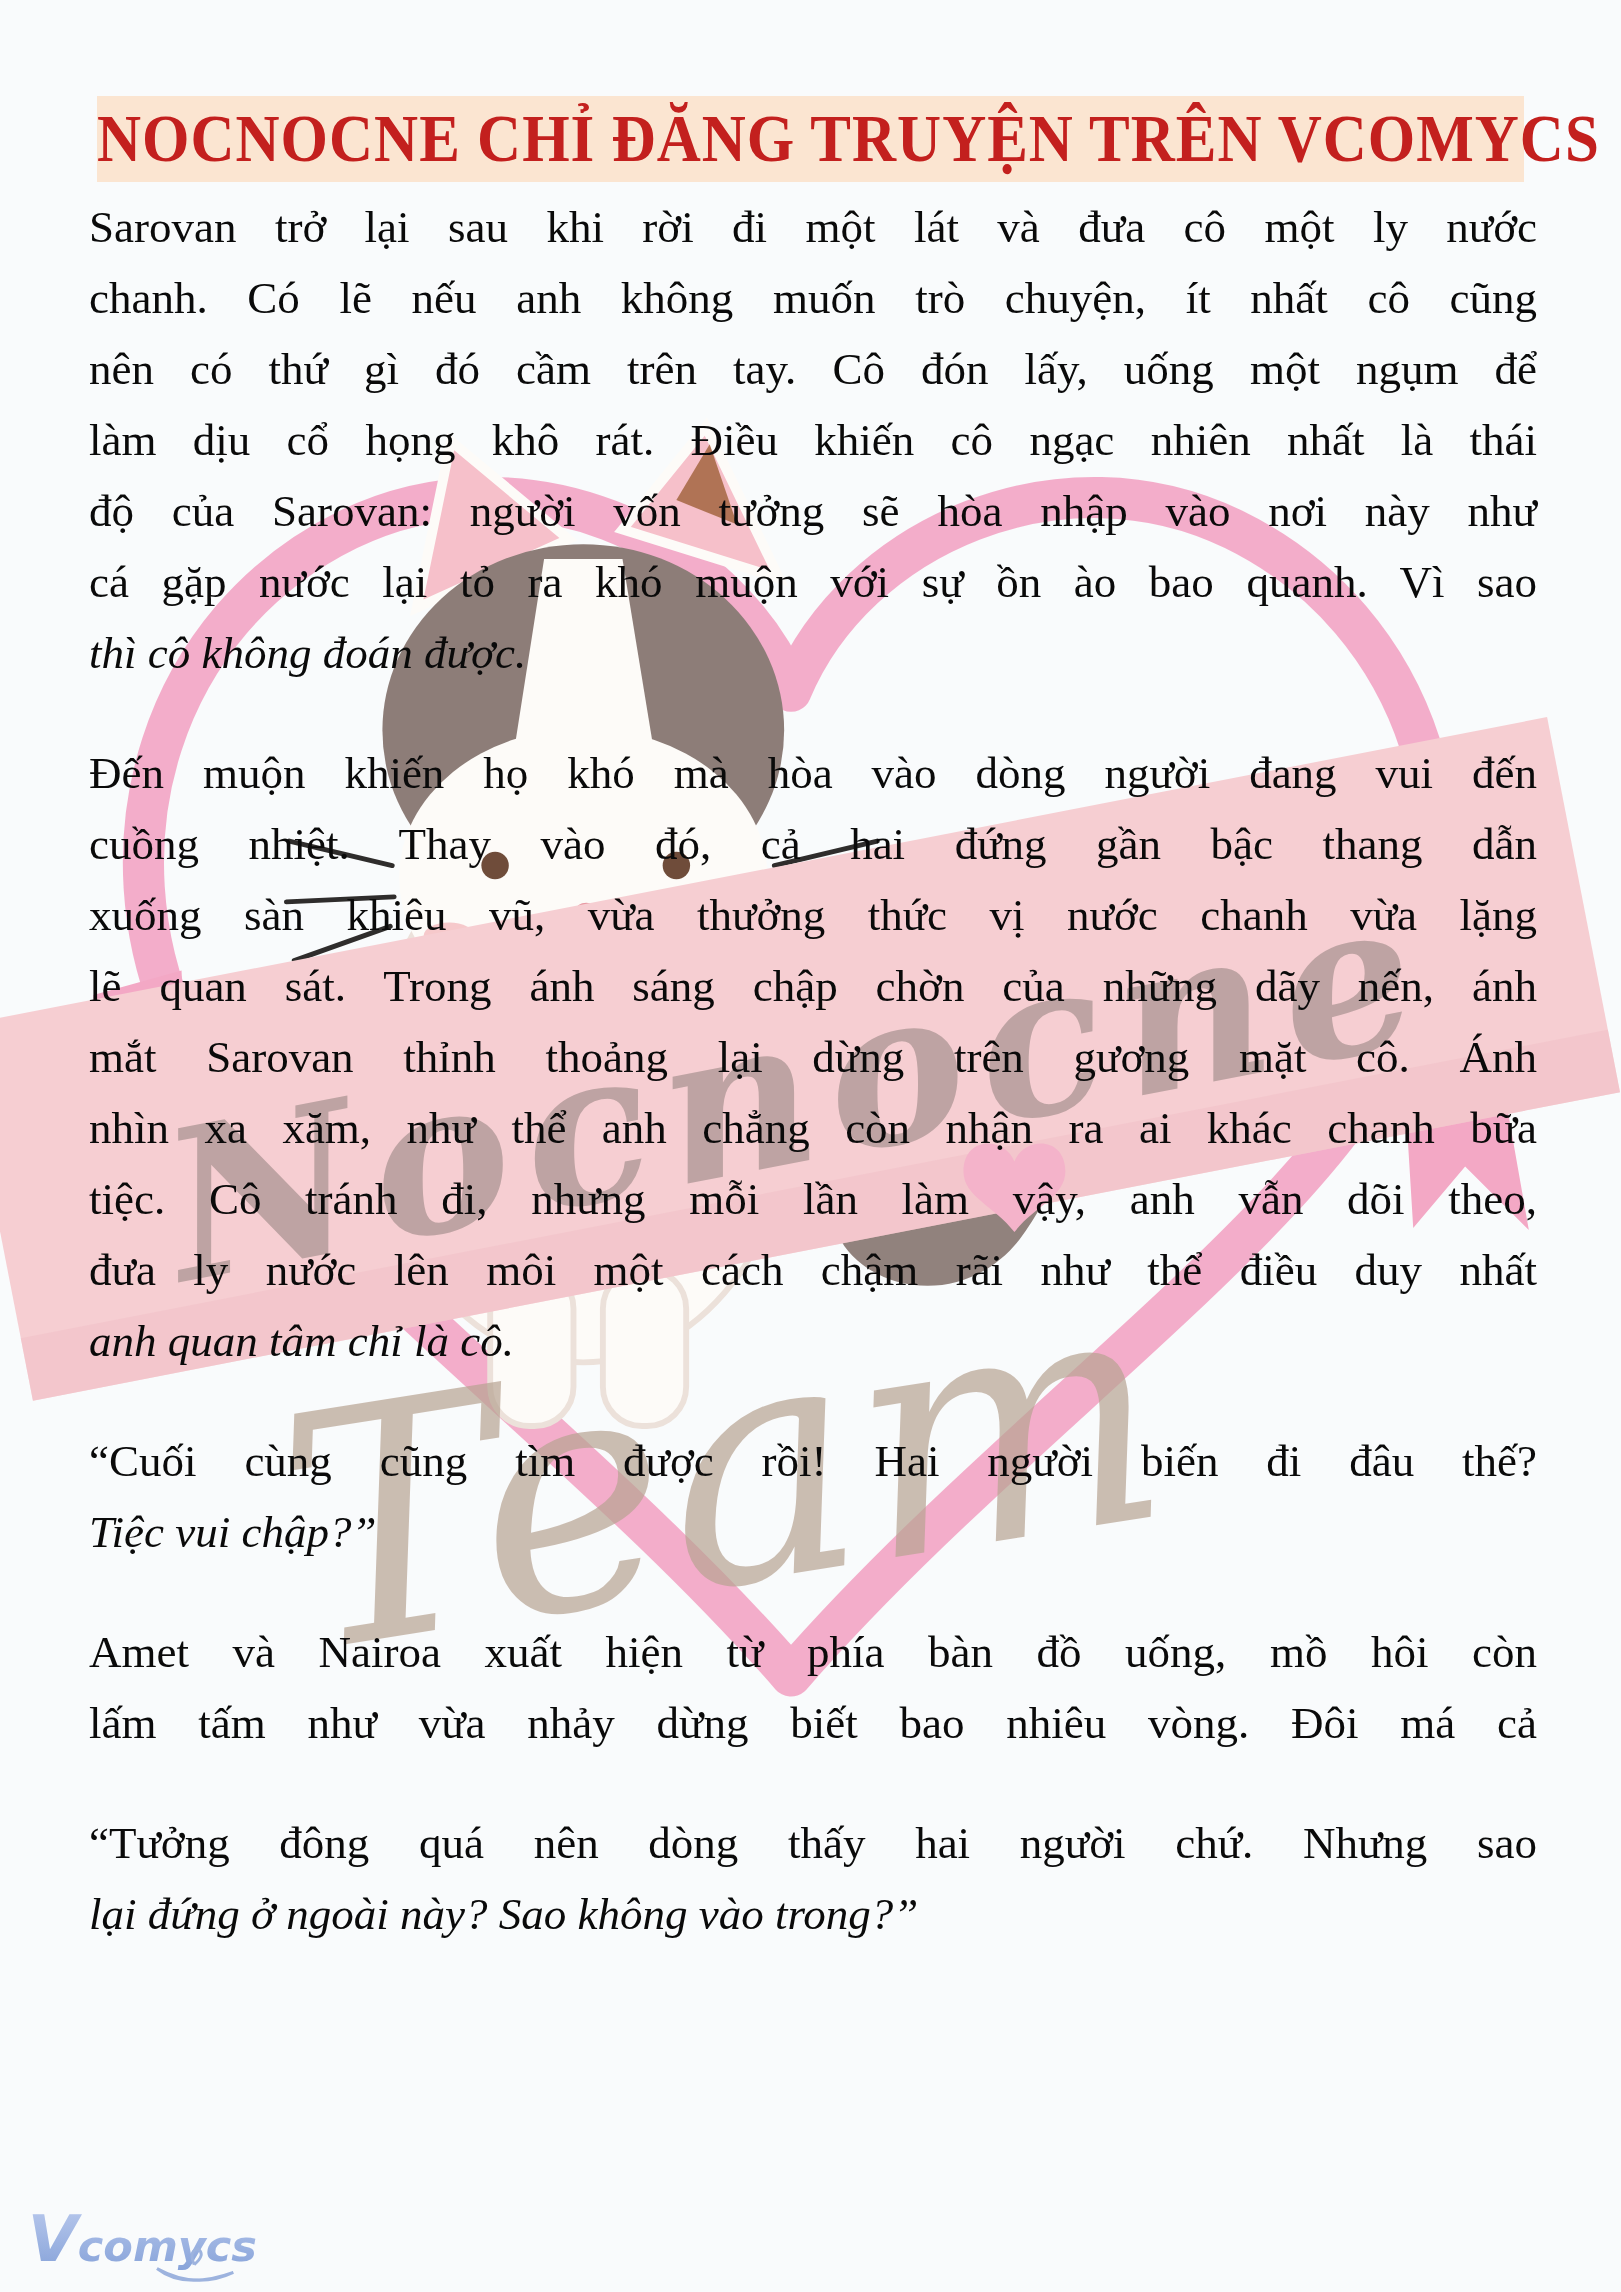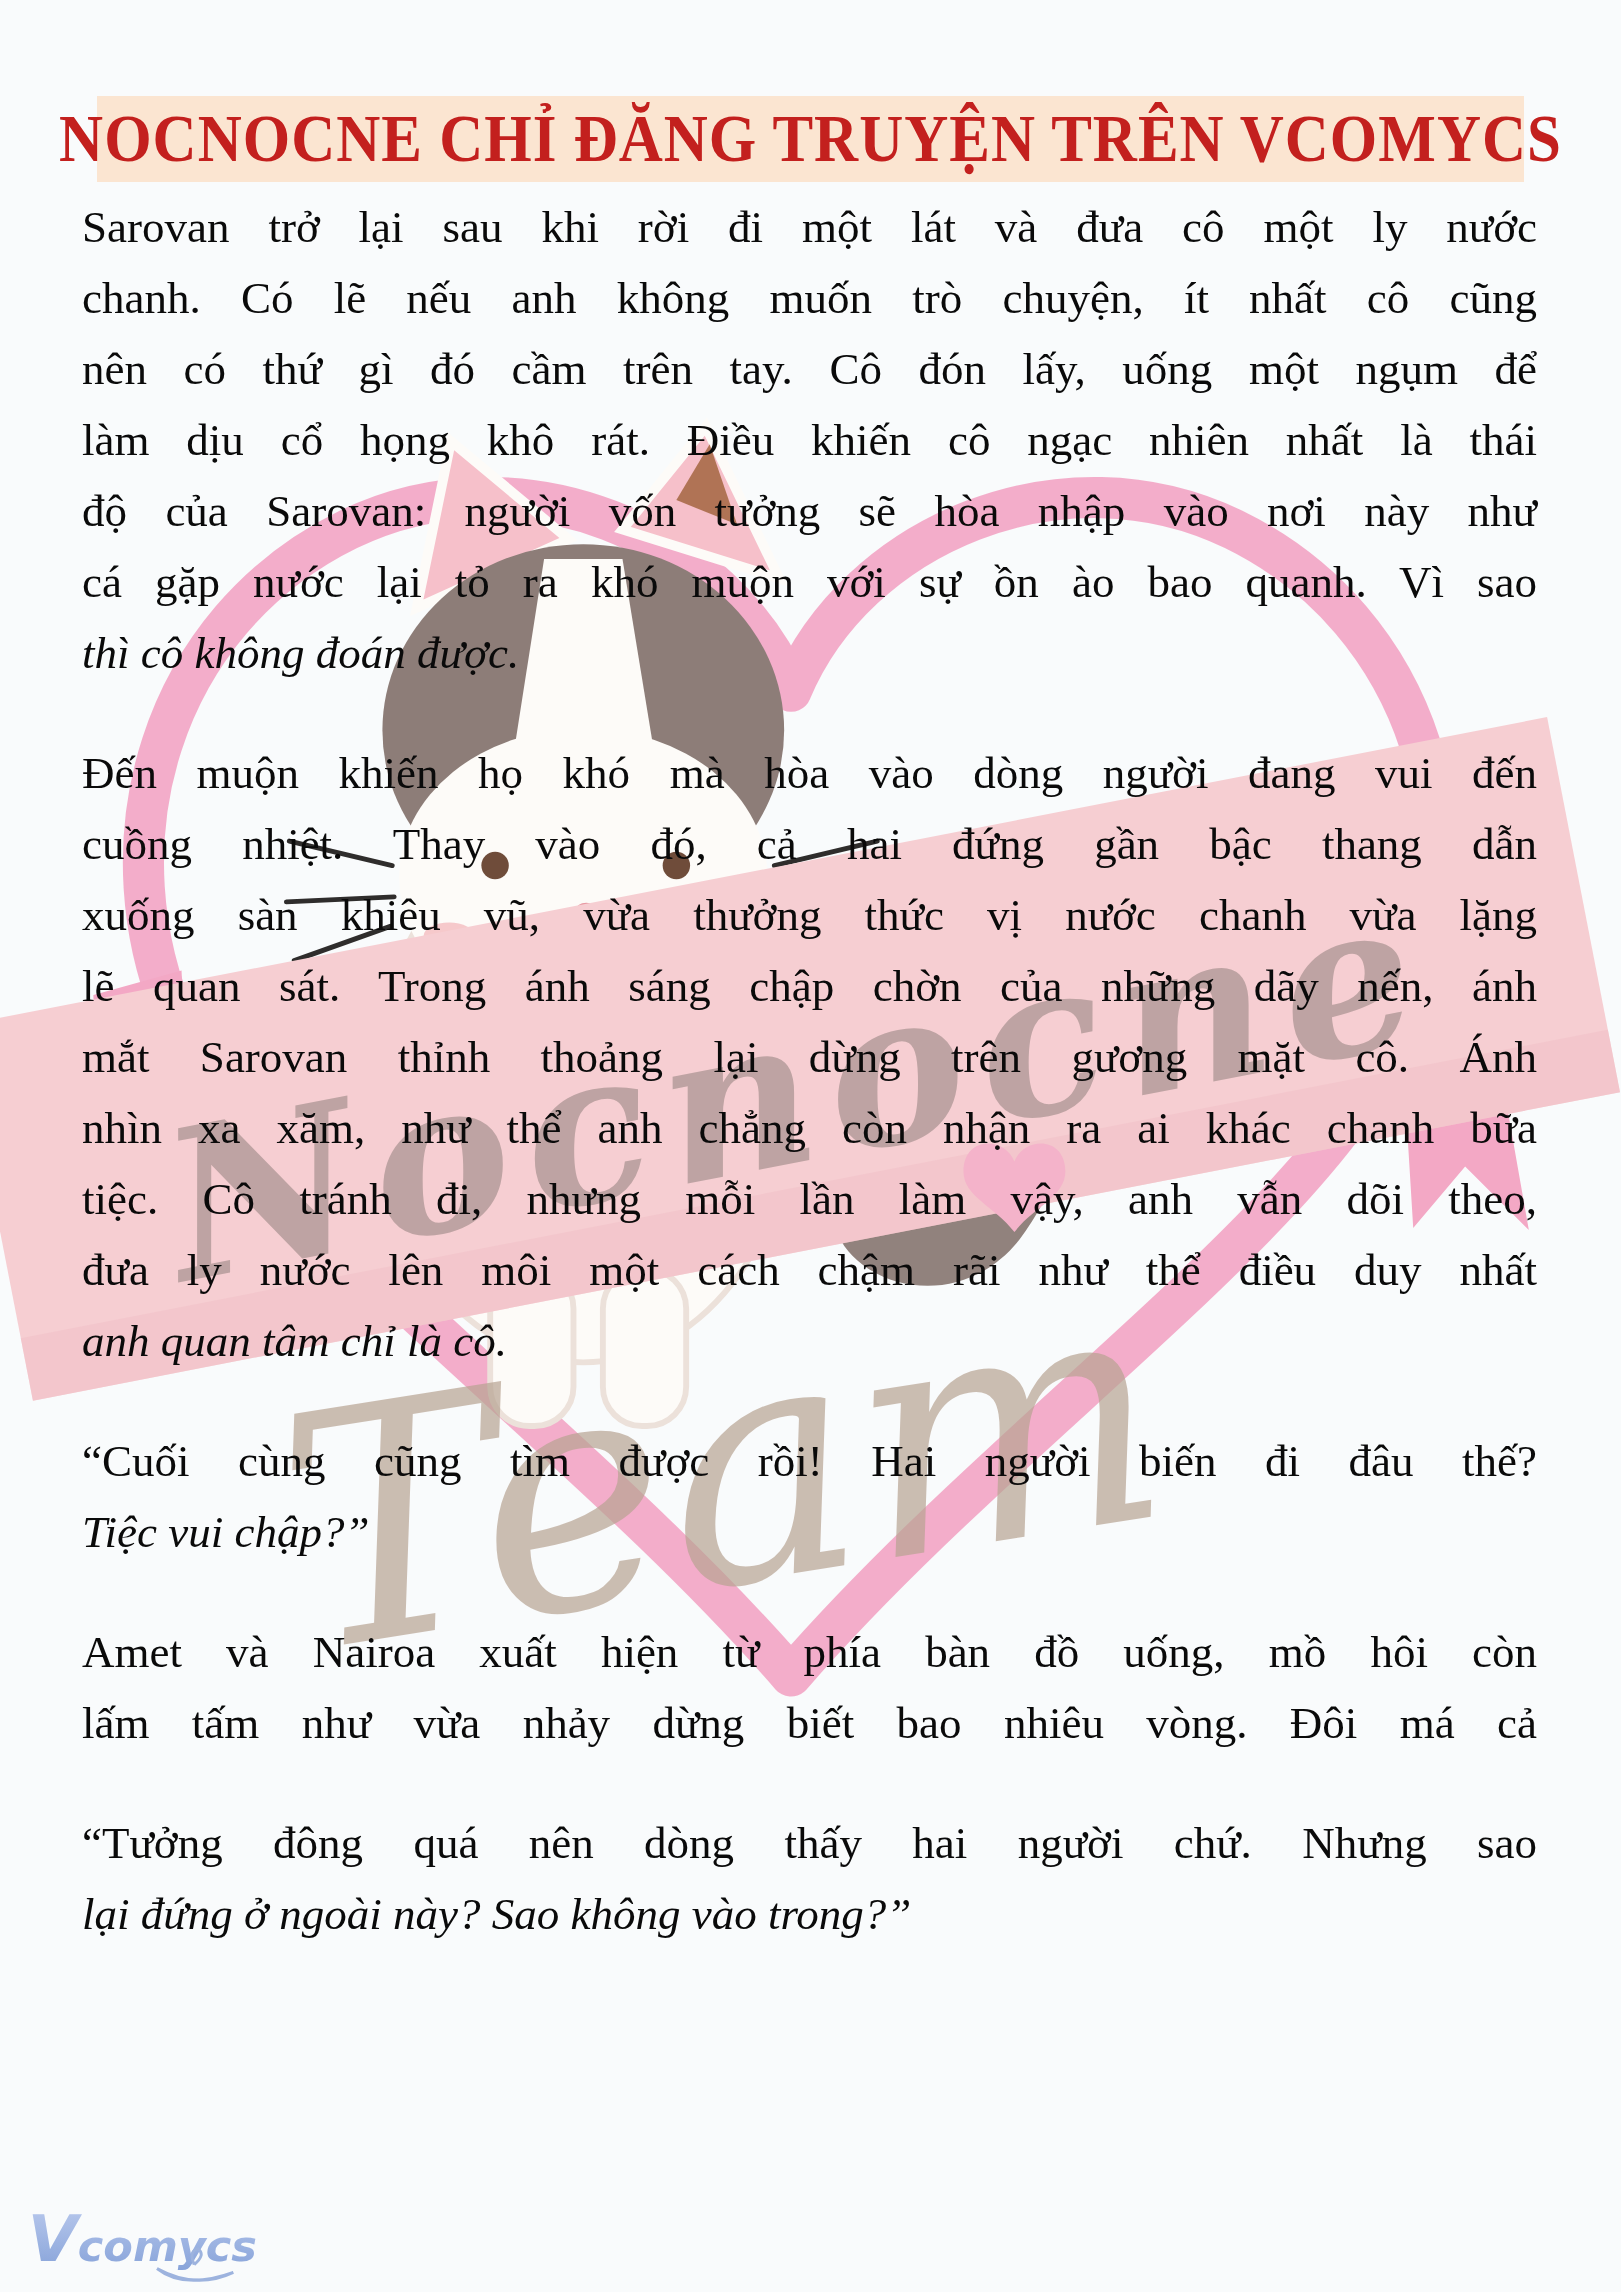--- a/index.html
+++ b/index.html
@@ -1,25 +1,25 @@
 <!DOCTYPE html>
 <html style="--page_bg: #f9fbfc; --text_color: #0a0a0a; --title_color: #c3201e; --title_bg: #fbe5d1; --heart_pink: #f2a9c7; --ribbon_pink: #f6ced2; --tail_pink: #f3a8c5; --name_color: #8f7f7b; --team_color: #b7a392; --cat_grey: #8d7d78; --cat_white: #fdfbf8; --ear_pink: #f6c0ca; --logo_blue: #9db3de;"><head>
 <meta charset="utf-8">
 <style>
   html,body{margin:0;padding:0;}
   .page{position:relative;width:1621px;height:2293px;background:var(--page_bg,#f9fbfc);overflow:hidden;
         font-family:"Liberation Serif",serif;}
   
   .title-strip{position:absolute;left:97px;top:96px;width:1427px;height:86px;z-index:3;
-               background:var(--title_bg,#fbe5d1);display:flex;align-items:center;justify-content:center;}
+               background:var(--title_bg,#fbe5d1);display:flex;align-items:center;}
   .title-strip span{font-weight:bold;font-size:61px;letter-spacing:1px;color:var(--title_color,#c3201e);
                     white-space:nowrap;transform:scale(1.0,1.12);}
   
   .body-text{position:absolute;left:82px;top:192px;width:1455px;z-index:3;color:var(--text_color,#0a0a0a);}
-  .para{margin:0 0 49px 0;}
+  .para{margin:0 0 49px 7px;}
   .para:last-child{margin-bottom:0;}
   .line{font-size:45px;line-height:71px;text-align:justify;text-align-last:justify;}
   .line.last{text-align-last:left;font-style:italic;}
   
   .watermark{position:absolute;left:49px;top:407px;width:1485px;height:1313px;z-index:1;overflow:visible;}
   .wm-heart{stroke:var(--heart_pink,#f2a9c7);stroke-width:42;fill:none;stroke-linecap:round;stroke-linejoin:round;opacity:.95;}
   .wm-ribbon{fill:var(--ribbon_pink,#f6ced2);}
   .wm-ribbon-shade{fill:#f0bfc6;opacity:.55;}
   .wm-tail{fill:var(--tail_pink,#f3a8c5);}
   .wm-name{font-family:"DejaVu Serif",serif;font-weight:bold;font-style:italic;font-size:212px;

